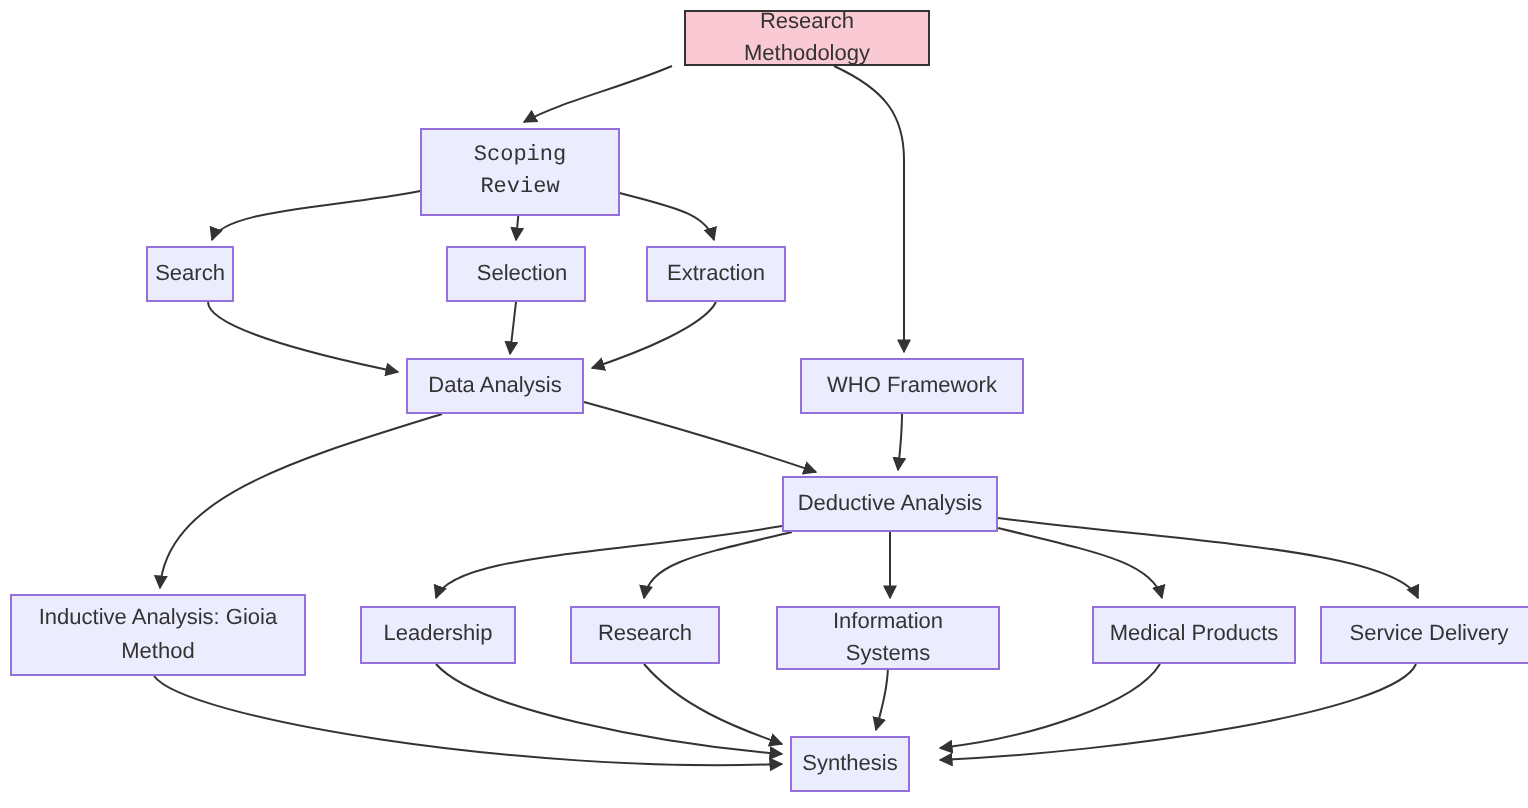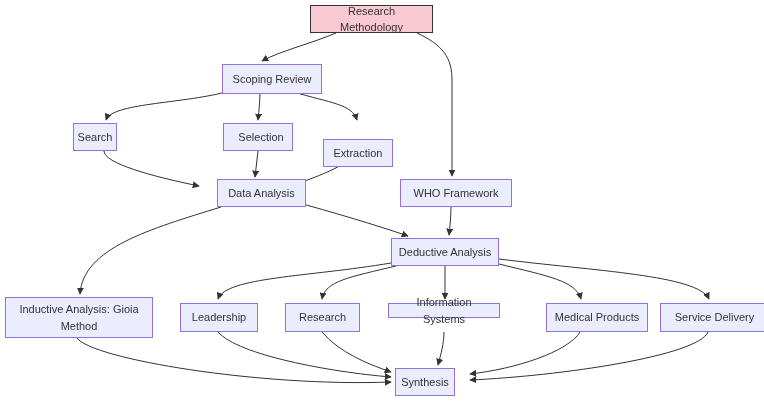--- a/index.html
+++ b/index.html
@@ -30,33 +30,34 @@
     background:var(--node-fill);
     border:1px solid var(--node-border);
     color:var(--text-color);
     font-size:11px;
     line-height:1.5;
     padding:2px 6px;
   }
   .node.highlight{
     background:var(--hl-fill);
     border:1.5px solid var(--hl-border);
+    margin-left:32px;
   }
   #node-research   {left:310px;top:5px;  width:123px;height:28px;}
-  #node-scoping    {left:222px;top:64px; width:100px;height:30px;}
+  #node-scoping    {left:210px;top:64px; width:100px;height:44px;font-family:Liberation Mono, monospace;}
   #node-search     {left:73px; top:123px;width:44px; height:28px;}
   #node-selection  {left:223px;top:123px;width:70px; height:28px;padding-left:12px;}
-  #node-extraction {left:323px;top:123px;width:70px; height:28px;margin-top:16px;}
-  #node-data       {left:217px;top:179px;width:89px; height:28px;}
+  #node-extraction {left:323px;top:123px;width:70px; height:28px;}
+  #node-data       {left:203px;top:179px;width:89px; height:28px;}
   #node-who        {left:400px;top:179px;width:112px;height:28px;}
   #node-deductive  {left:391px;top:238px;width:108px;height:28px;}
   #node-inductive  {left:5px;  top:297px;width:148px;height:41px;}
   #node-leadership {left:180px;top:303px;width:78px; height:29px;}
   #node-workforce  {left:285px;top:303px;width:75px; height:29px;}
-  #node-infosys    {left:388px;top:303px;width:112px;height:15px;}
+  #node-infosys    {left:388px;top:303px;width:112px;height:32px;}
   #node-medical    {left:546px;top:303px;width:102px;height:29px;}
   #node-service    {left:660px;top:303px;width:109px; height:29px;}
   #node-synthesis  {left:395px;top:368px;width:60px; height:28px;}
 </style>
 </head>
 <body>
 
 <div class="canvas">
 
   <svg class="edges" viewBox="0 0 764 404" xmlns="http://www.w3.org/2000/svg">

